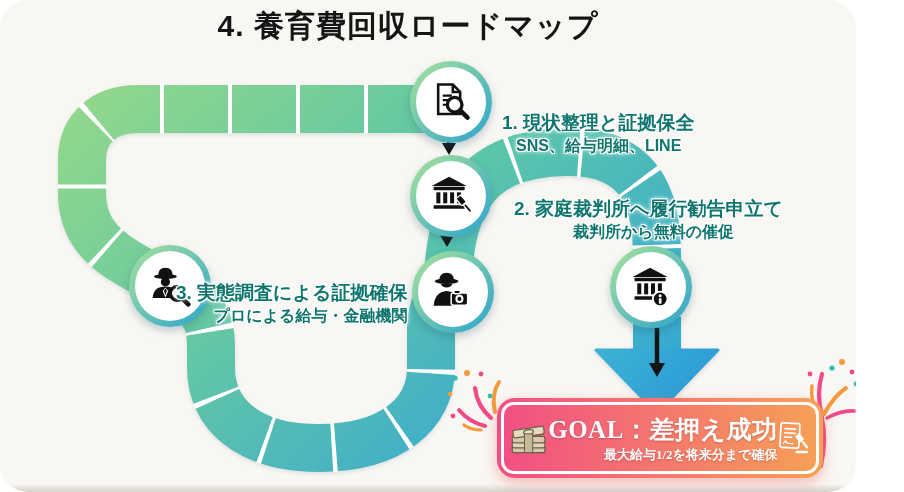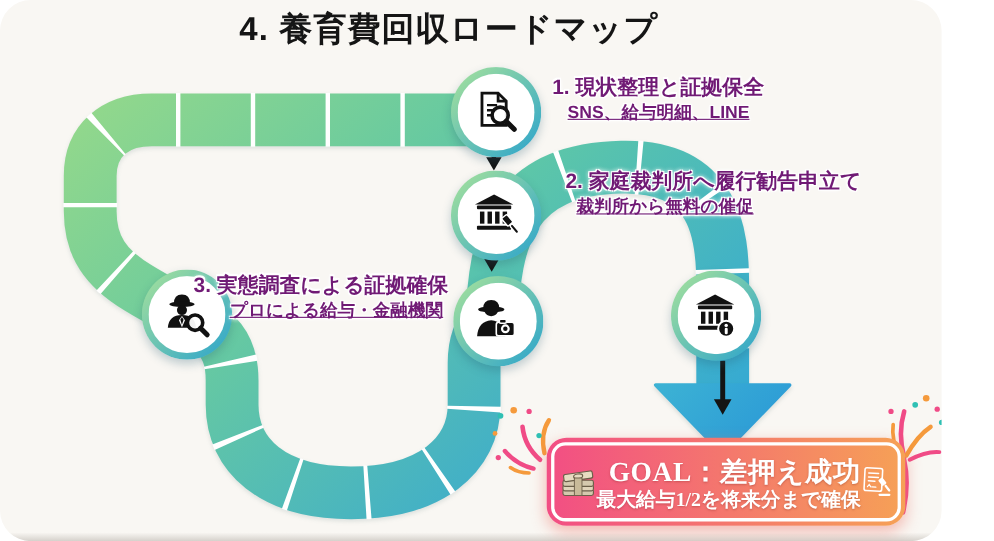--- a/index.html
+++ b/index.html
@@ -19,38 +19,38 @@
                linear-gradient(135deg,#a9e39a,#2aa3cd) border-box;
     box-shadow:0 4px 9px rgba(40,90,110,.28);
     display:flex;align-items:center;justify-content:center;}
   .node svg{display:block;}
   .n1{left:410px;top:61px;}
   .n2{left:410px;top:155px;}
   .n3cam{left:412px;top:251px;}
   .n3mag{left:129px;top:245px;}
   .n4{left:610px;top:246px;}
 
-  .step-text{position:absolute;z-index:5;color:#701a75;white-space:nowrap;
-    text-shadow:-1px -1px 0 #fff,1px -1px 0 #fff,-1px 1px 0 #fff,1px 1px 0 #fff,0 0 5px #fff,0 0 5px #fff;}
+  .step-text{position:absolute;z-index:5;color:#0f766e;white-space:nowrap;
+    text-shadow:-1px -1px 0 #fff,1px -1px 0 #fff,-1px 1px 0 #fff,1px 1px 0 #fff,0 0 5px #fff,0 0 5px #fff;margin-top:43px;}
   .step-text .t{font-size:19px;font-weight:800;line-height:24px;}
-  .step-text .s{font-size:16px;font-weight:700;line-height:21px;text-decoration:underline;}
+  .step-text .s{font-size:16px;font-weight:700;line-height:21px;}
   .st1{left:502px;top:68px;}  .st1 .s{margin-left:14px;}
-  .st2{left:514px;top:154px;} .st2 .s{margin-left:10px;}
-  .st3{left:176px;top:248px;} .st3 .s{margin-left:33px;}
+  .st2{left:514px;top:154px;} .st2 .s{margin-left:10px;text-align:center;}
+  .st3{left:176px;top:238px;text-align:right;} .st3 .s{margin-left:33px;}
   .st4{left:660px;top:238px;} .st4 .s{margin-left:0;}
 
   .goal{position:absolute;z-index:4;left:497px;top:398px;width:326px;height:80px;
     border-radius:18px;background:linear-gradient(90deg,#f24e84,#f6a156);
     box-shadow:0 5px 14px rgba(235,110,100,.45);
     display:flex;align-items:center;justify-content:space-between;padding:0 12px;box-sizing:border-box;}
   .goal::before{content:"";position:absolute;inset:4px;border:3px solid #ffffff;border-radius:13px;pointer-events:none;}
   .goal-text{display:flex;flex-direction:column;align-items:flex-end;color:#ffffff;white-space:nowrap;font-family:Liberation Serif, serif;}
   .goal-label{font-size:25px;font-weight:800;line-height:29px;margin-top:4px;letter-spacing:.5px;
     text-shadow:0 1px 2px rgba(120,30,30,.35);}
-  .goal-sub{font-size:18px;font-weight:700;line-height:21px;text-shadow:0 1px 2px rgba(120,30,30,.35);}
+  .goal-sub{font-size:13px;font-weight:700;line-height:21px;text-shadow:0 1px 2px rgba(120,30,30,.35);}
 
   .confetti{position:absolute;z-index:2;}
   .cf-left{left:441px;top:366px;}
   .cf-right{left:806px;top:356px;}
 
   .floor-shadow{position:absolute;z-index:0;left:0;right:0;bottom:0;height:8px;
     background:linear-gradient(to top,rgba(130,120,110,.30),rgba(130,120,110,0));}
 </style>
 </head>
 <body>

